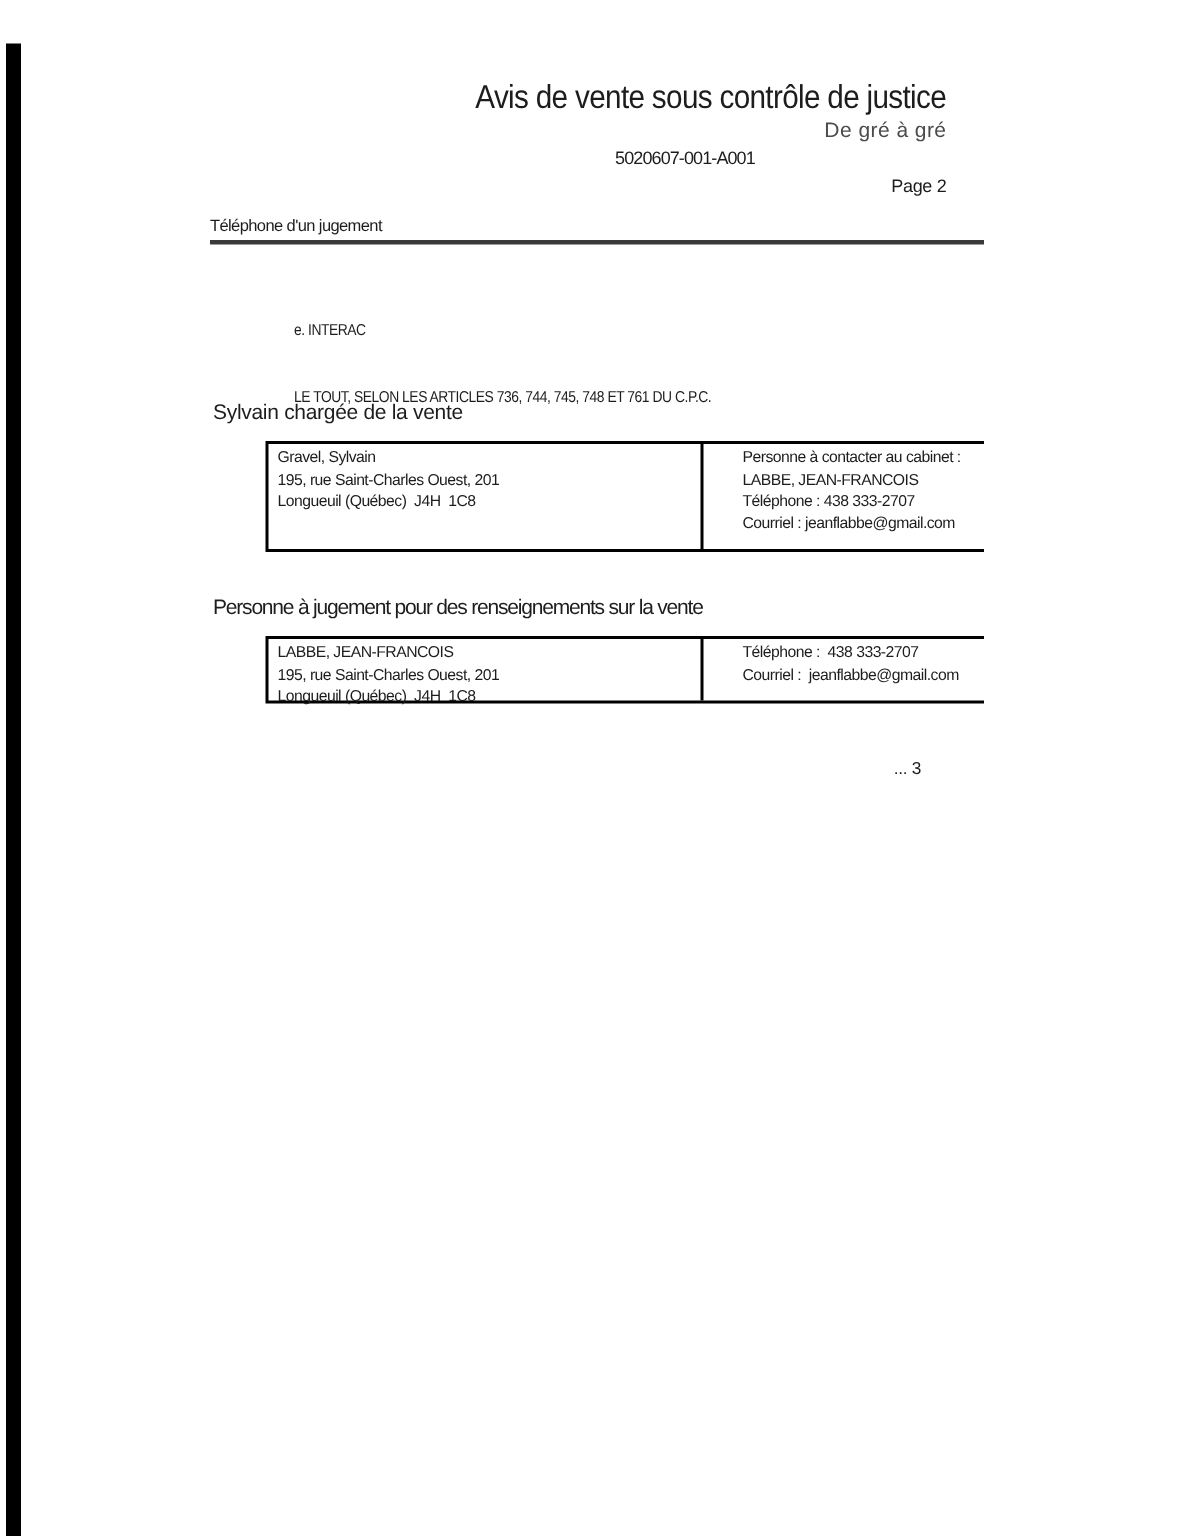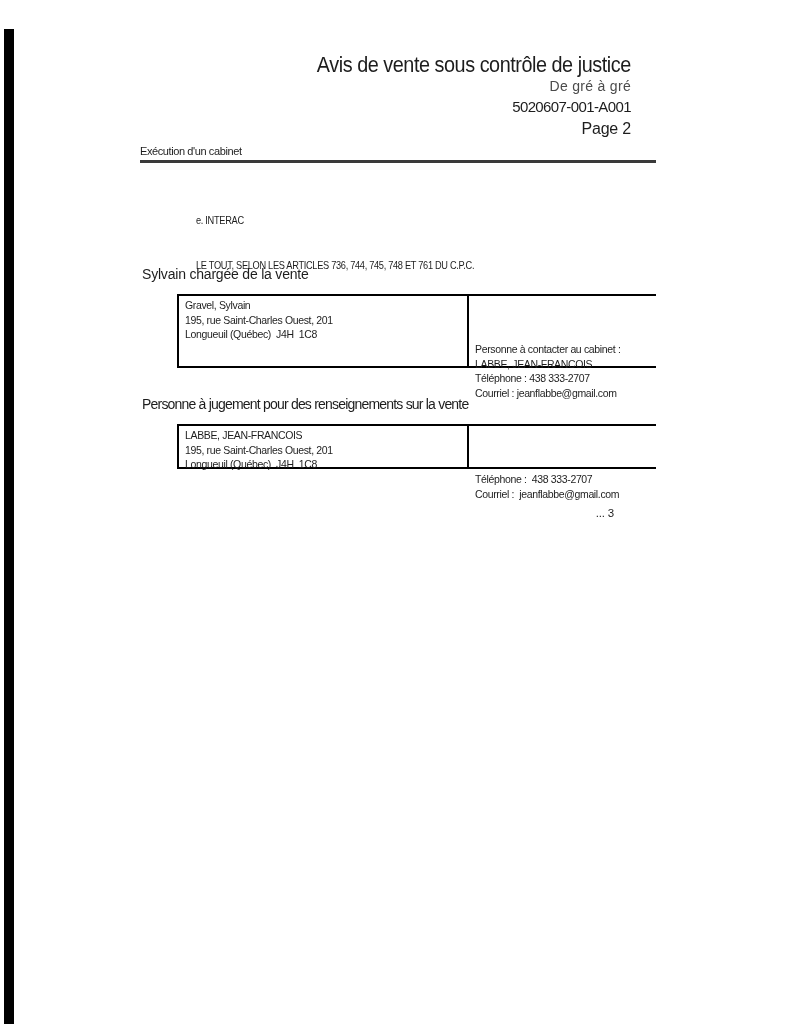--- a/index.html
+++ b/index.html
@@ -35,26 +35,27 @@
     color: var(--text, #1d1d1d);
     white-space: nowrap;
   }
   .subtitle {
     font-size: 14px;
     letter-spacing: 0.3px;
     color: var(--muted, #4b4b4b);
     margin-top: 0px;
   }
   .docnum {
-    font-size: 15px;
+    font-size: 12px;
     letter-spacing: -0.6px;
     margin-top: 4px;
+    text-align: center;
   }
   .pagenum {
-    font-size: 16px;
+    font-size: 12px;
     letter-spacing: -0.2px;
     margin-top: 5px;
   }
   .exec-label {
     position: absolute;
     left: 140px; top: 145px;
     font-size: 11px;
     letter-spacing: -0.4px;
   }
   .rule {
@@ -84,32 +85,33 @@
   .sec1 { left: 142px; top: 266px; letter-spacing: -0.2px; }
   .sec2 { left: 142px; top: 396px; letter-spacing: -0.8px; }
   .tbl {
     position: absolute;
     left: 177px;
     width: 581px;
     border: 2px solid var(--border, #000000);
     display: flex;
     box-sizing: border-box;
     background: var(--background, #ffffff);
+    gap: 20px;
   }
   .tbl1 { top: 294px; height: 74px; }
   .tbl2 { top: 424px; height: 45px; }
   .cell {
     padding: 2px 5px 2px 6px;
     box-sizing: border-box;
   }
   .cell.left {
     width: 290px;
     border-right: 2px solid var(--border, #000000);
   }
-  .cell.right { flex: 1; margin-top: 44px; }
+  .cell.right { flex: 1; }
   .ln {
     font-size: 10.5px;
     line-height: 14.5px;
     letter-spacing: -0.35px;
     white-space: pre;
   }
   .continuation {
     position: absolute;
     top: 507px; right: 42px;
     font-size: 11.5px;
@@ -123,21 +125,21 @@
 
   <div class="scan-bar"></div>
 
   <header class="header">
     <div class="title">Avis de vente sous contrôle de justice</div>
     <div class="subtitle">De gré à gré</div>
     <div class="docnum">5020607-001-A001</div>
     <div class="pagenum">Page 2</div>
   </header>
 
-  <div class="exec-label">Exécution d'un cabinet</div>
+  <div class="exec-label">Téléphone d'un jugement</div>
   <div class="rule"></div>
 
   <div class="clauses">
     <div class="clause-line">e. INTERAC</div>
     <div class="clause-line">LE TOUT, SELON LES ARTICLES 736, 744, 745, 748 ET 761 DU C.P.C.</div>
   </div>
 
   <h2 class="sec-heading sec1">Sylvain chargée de la vente</h2>
 
   <div class="tbl tbl1">

